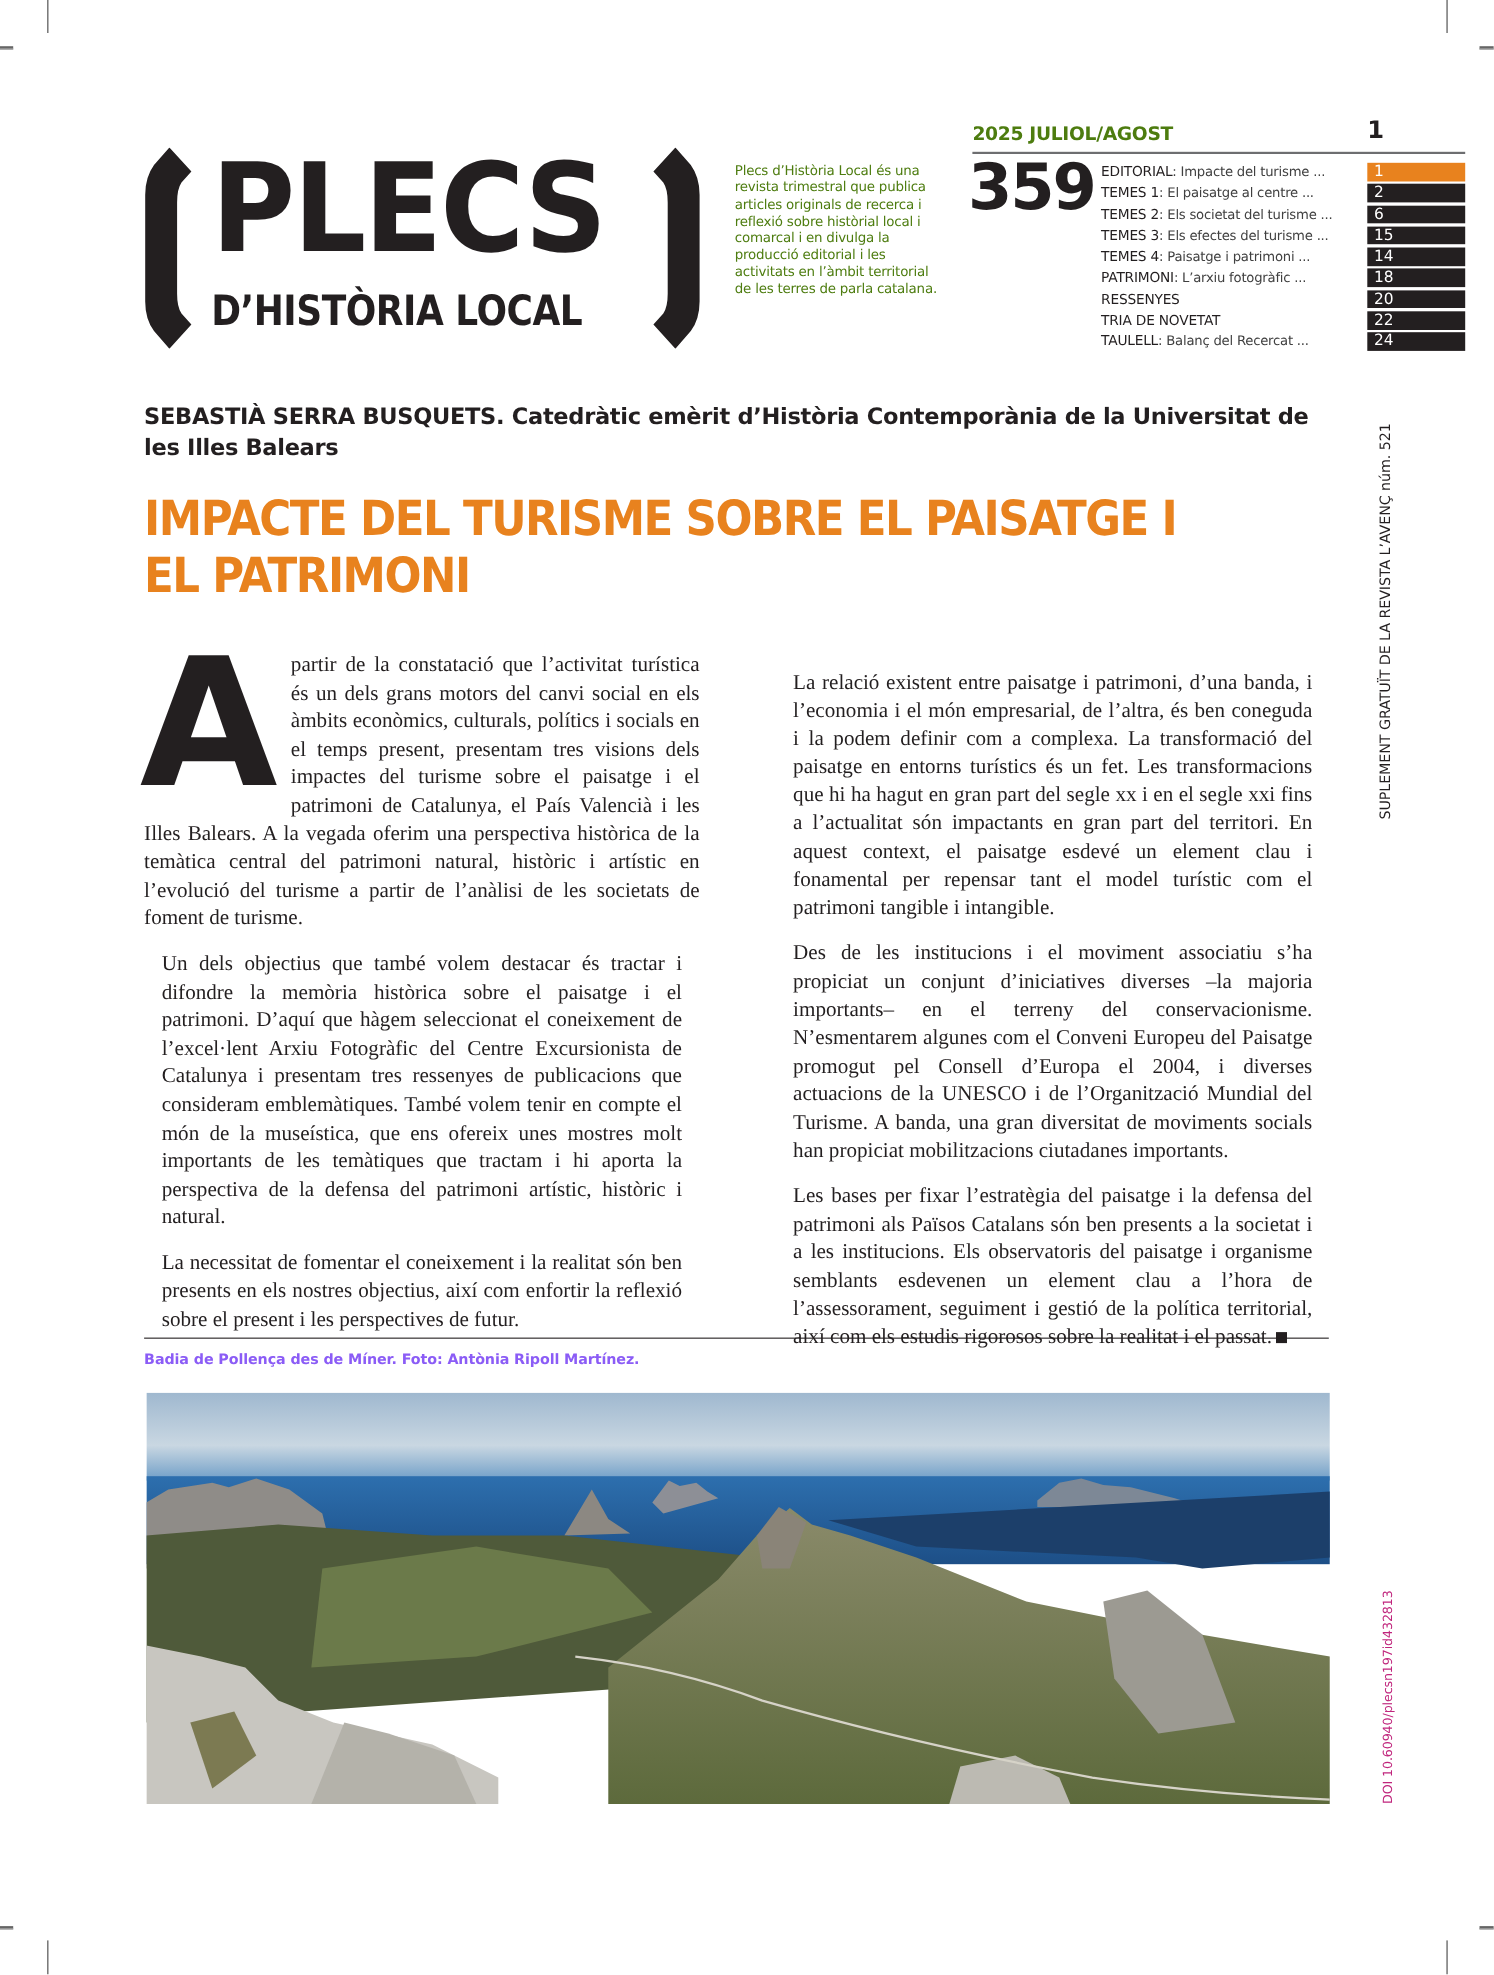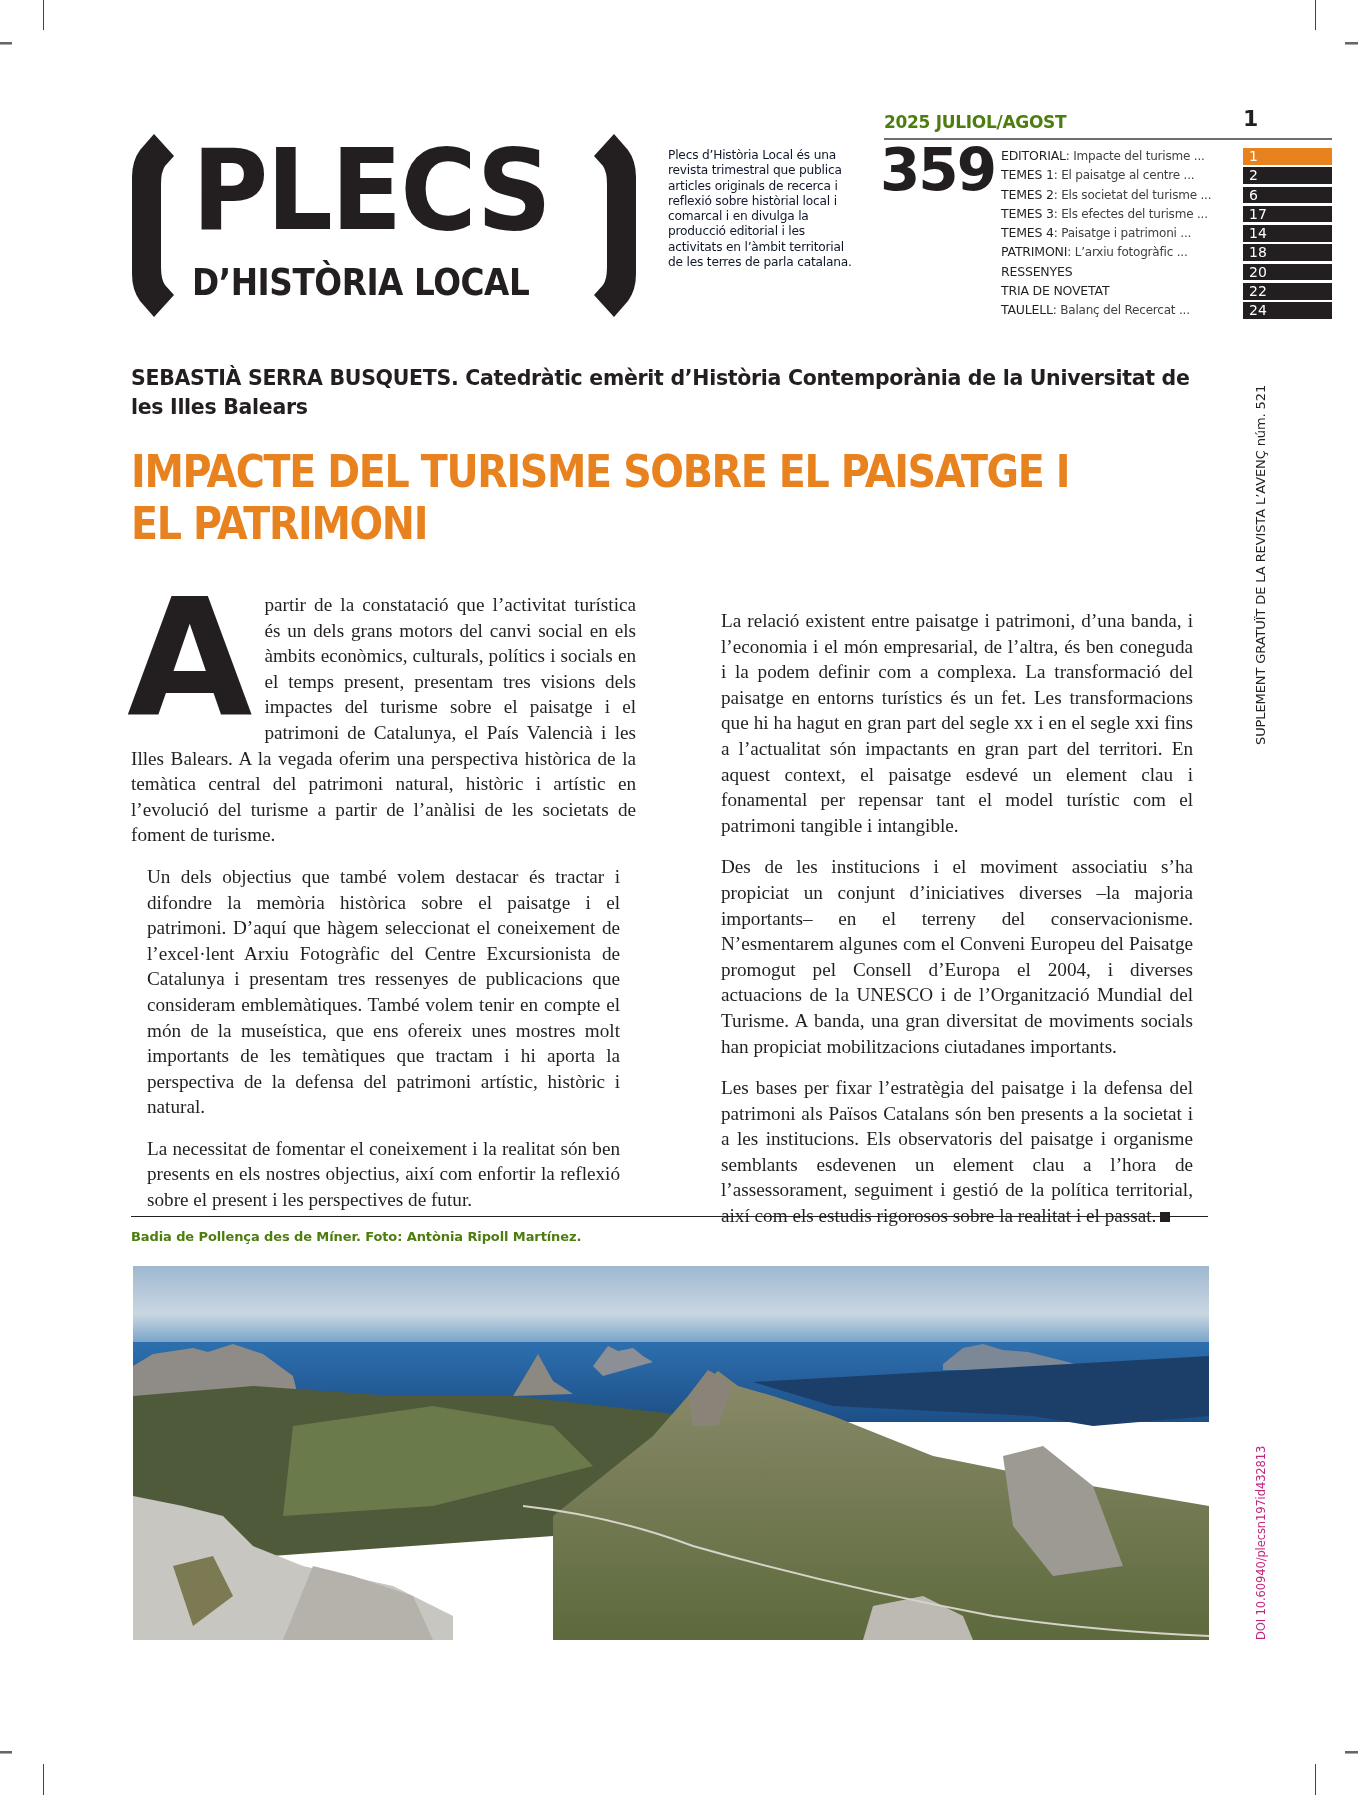--- a/index.html
+++ b/index.html
@@ -6,21 +6,21 @@
   body { width:1358px; height:1795px; position:relative; background:#ffffff; overflow:hidden; font-family:"DejaVu Sans", sans-serif; color:#231f20; }
   .crop-v { position:absolute; width:1px; background:#444; }
   .crop-h { position:absolute; height:2px; background:#666; border-bottom:1px solid #aaa; }
 
   
   .logo { position:absolute; left:130px; top:134px; width:510px; height:183px; }
   .logo-bracket { position:absolute; top:0; width:50px; height:183px; }
   .logo-main { position:absolute; left:62px; top:6px; font-family:"DejaVu Sans", sans-serif; font-weight:bold; font-size:112px; letter-spacing:-2px; line-height:100px; color:#231f20; transform:scaleX(0.93); transform-origin:left top; }
   .logo-sub { position:absolute; left:62px; top:128px; font-family:"DejaVu Sans", sans-serif; font-weight:bold; font-size:38px; line-height:40px; color:#231f20; letter-spacing:-0.5px; transform:scaleX(0.86); transform-origin:left top; white-space:nowrap; }
 
-  .desc { position:absolute; left:668px; top:148px; width:190px; font-family:"DejaVu Sans", sans-serif; font-size:12.2px; line-height:15.3px; color:#0f172a; letter-spacing:-0.2px; }
+  .desc { position:absolute; left:668px; top:148px; width:190px; font-family:"DejaVu Sans", sans-serif; font-size:12.2px; line-height:15.3px; color:#4d7c0f; letter-spacing:-0.2px; }
 
   .issue-date { position:absolute; left:884px; top:112px; font-family:"DejaVu Sans", sans-serif; font-weight:bold; font-size:17px; color:#4d7c0f; letter-spacing:-0.3px; }
   .page-no { position:absolute; left:1243px; top:106px; font-family:"DejaVu Sans", sans-serif; font-weight:bold; font-size:22px; color:#231f20; }
   .top-rule { position:absolute; left:884px; top:138px; width:448px; height:2px; background:#6d6e70; }
   .issue-num { position:absolute; left:880px; top:136px; font-family:"DejaVu Sans", sans-serif; font-weight:bold; font-size:58px; letter-spacing:-2px; color:#231f20; line-height:68px; }
 
   .toc { position:absolute; left:1001px; top:146px; width:240px; }
   .toc-item { height:19.3px; font-family:"DejaVu Sans", sans-serif; font-size:12.5px; line-height:19.3px; white-space:nowrap; color:#231f20; letter-spacing:-0.2px; }
   .toc-item .sec { font-weight:normal; }
   .toc-item .rest { font-weight:normal; font-size:12px; color:#404040; }
@@ -34,21 +34,21 @@
   .title { position:absolute; left:131px; top:446px; width:1100px; font-family:"DejaVu Sans", sans-serif; font-weight:bold; font-size:44px; line-height:52px; color:#e8821e; letter-spacing:-1.5px; transform:scaleX(0.9); transform-origin:left top; }
 
   .col { position:absolute; top:592px; width:505px; font-family:"Liberation Serif", "DejaVu Serif", serif; font-size:19.2px; line-height:25.6px; color:#231f20; text-align:justify; }
   .col p { margin:16px; }
   .col-left { left:131px; }
   .col-right { left:705px; width:504px; }
   .dropcap { float:left; font-family:"DejaVu Sans", sans-serif; font-weight:bold; font-size:162px; line-height:118px; height:122px; margin:8px 12px 0 -4px; color:#231f20; }
   .endmark { display:inline-block; width:10px; height:10px; background:#231f20; margin-left:4px; }
 
   .cap-rule { position:absolute; left:131px; top:1216px; width:1077px; height:1px; background:#231f20; }
-  .caption { position:absolute; left:131px; top:1229px; font-family:"DejaVu Sans", sans-serif; font-weight:bold; font-size:13px; color:#4d7c0f; letter-spacing:-0.1px; }
+  .caption { position:absolute; left:131px; top:1229px; font-family:"DejaVu Sans", sans-serif; font-weight:bold; font-size:13px; color:#8b5cf6; letter-spacing:-0.1px; }
 
   .photo { position:absolute; left:133px; top:1266px; width:1076px; height:374px; overflow:hidden; }
 
   .side-text { position:absolute; left:1253px; top:745px; transform-origin:left top; transform:rotate(-90deg); font-family:"DejaVu Sans", sans-serif; font-size:13px; color:#231f20; white-space:nowrap; letter-spacing:-0.1px; }
   .doi { position:absolute; left:1254px; top:1640px; transform-origin:left top; transform:rotate(-90deg); font-family:"DejaVu Sans", sans-serif; font-size:11.5px; color:#c0267d; white-space:nowrap; letter-spacing:-0.1px; }
 </style>
 </head>
 <body>
 
 <div class="crop-v" style="left:43px;top:0;height:30px;"></div>
@@ -86,21 +86,21 @@
     <div class="toc-item"><span class="sec" style="font-weight: normal;">TEMES 4</span><span class="rest">: Paisatge i patrimoni ...</span></div>
     <div class="toc-item"><span class="sec" style="font-weight: normal;">PATRIMONI</span><span class="rest">: L’arxiu fotogràfic ...</span></div>
     <div class="toc-item"><span class="sec" style="font-weight: normal;">RESSENYES</span><span class="rest"></span></div>
     <div class="toc-item"><span class="sec" style="font-weight: normal;">TRIA DE NOVETAT</span><span class="rest"></span></div>
     <div class="toc-item"><span class="sec" style="font-weight: normal;">TAULELL</span><span class="rest">: Balanç del Recercat ...</span></div>
   </div>
 <div class="pages" id="pages">
     <div class="page-box active">1</div>
     <div class="page-box">2</div>
     <div class="page-box">6</div>
-    <div class="page-box">17</div>
+    <div class="page-box">15</div>
     <div class="page-box">14</div>
     <div class="page-box">18</div>
     <div class="page-box">20</div>
     <div class="page-box">22</div>
     <div class="page-box">24</div>
   </div>
 
 <div class="author">
   <b>SEBASTIÀ SERRA BUSQUETS</b><span class="aff" style="font-weight:bold;">. Catedràtic emèrit d’Història Contemporània de la Universitat de les Illes Balears</span>
 </div>

